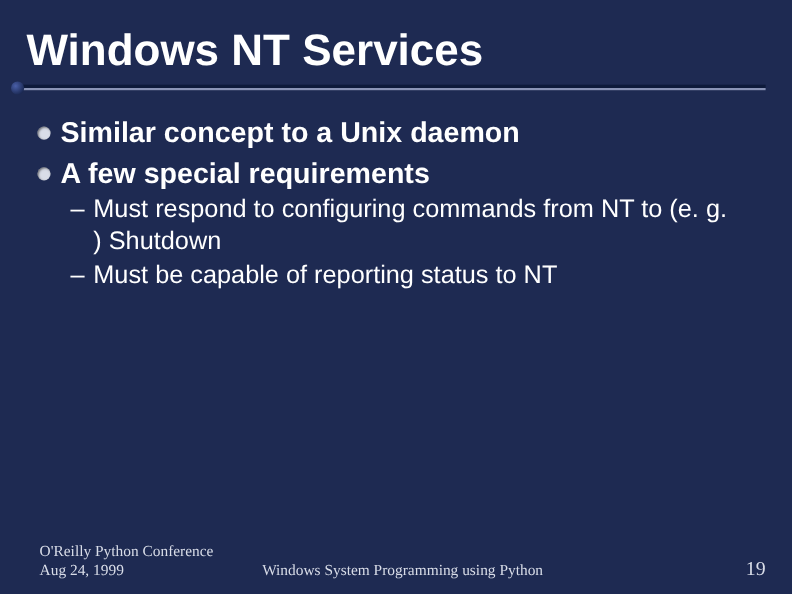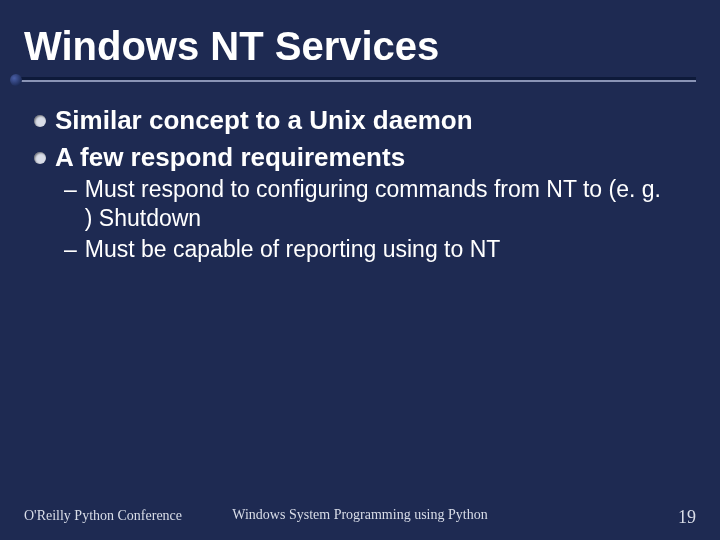--- a/index.html
+++ b/index.html
@@ -88,25 +88,25 @@
   }
   .bullet-l2 .dash {
     margin: 0 8px 0 0;
     flex-shrink: 0;
   }
   .gap {
     height: 14px;
   }
   .footer {
     position: absolute;
-    left: 0;
+    left: 12px;
     right: 0;
     bottom: 12px;
     display: flex;
-    align-items: flex-start;
+    align-items: flex-end;
     justify-content: space-between;
     padding: 0 24px;
     font-family: "Times New Roman", Times, serif;
     color: #d9dde8;
     font-size: 14px;
   }
   .footer .left {
     line-height: 1.25;
   }
   .footer .center {
@@ -139,39 +139,40 @@
 
   <div class="body">
 
     <div class="bullet-l1">
       <span class="dot"></span>
       <span>Similar concept to a Unix daemon</span>
     </div>
 
     <div class="bullet-l1">
       <span class="dot"></span>
-      <span>A few respond requirements</span>
+      <span>A few special requirements</span>
     </div>
 
     <div class="bullet-l2">
       <span class="dash">–</span>
       <span>Must respond to configuring commands from NT to (e. g. ) Shutdown</span>
     </div>
 
     <div class="bullet-l2">
       <span class="dash">–</span>
-      <span>Must be capable of reporting using to NT</span>
+      <span>Must be capable of reporting status to NT</span>
     </div>
 
     <div class="gap"></div>
 
 
   </div>
 
   <div class="footer">
     <div class="left">
       <div>O'Reilly Python Conference</div>
+      <div>Aug 24, 1999</div>
     </div>
     <div class="center">Windows System Programming using Python</div>
     <div class="right">19</div>
   </div>
 
 </div>
 
 </body></html>

